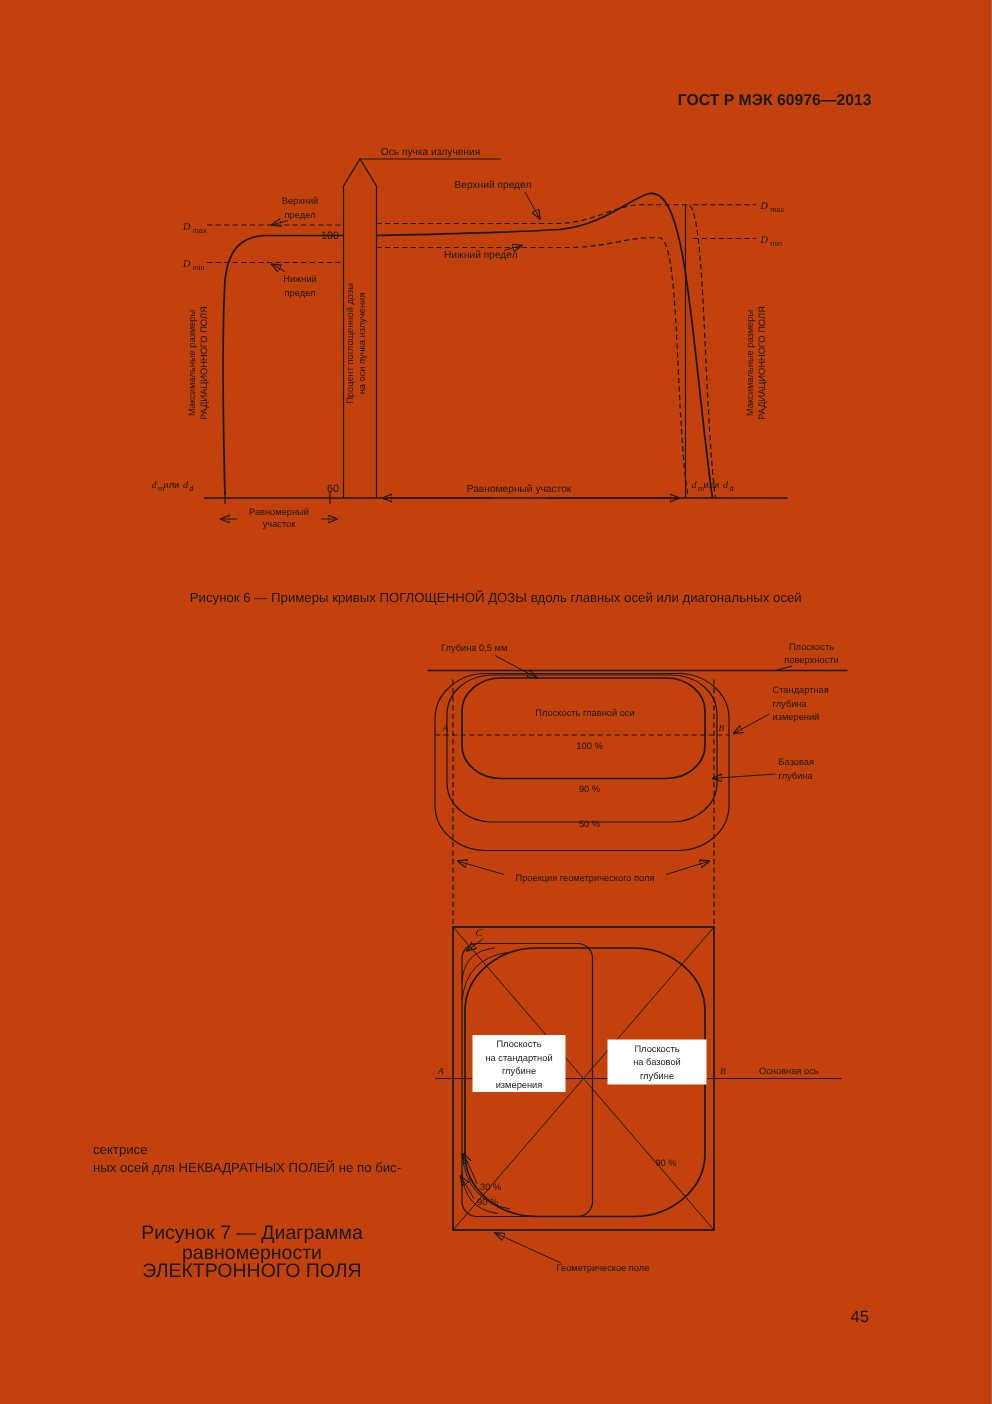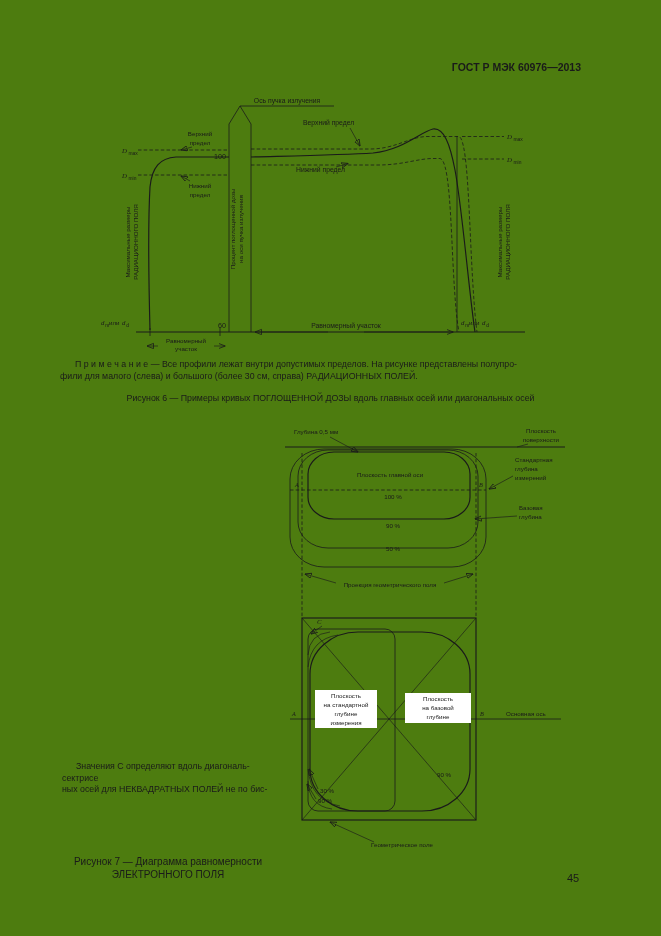--- a/index.html
+++ b/index.html
@@ -1,27 +1,27 @@
 <!DOCTYPE html>
 <html><head>
 <meta charset="utf-8">
 <style>
   html,body{margin:0;padding:0;background:#888;}
   .page{
-    position:relative;width:661px;height:936px;background:#4d7c0f;
+    position:relative;width:661px;height:936px;background:#c2410c;
     font-family:"Liberation Sans", sans-serif;color:#1a1a1a;overflow:hidden;
   }
   .abs{position:absolute;}
   .header{left:0;right:80px;top:61px;text-align:right;font-size:10.5px;font-weight:bold;}
   .note{left:60px;top:358px;width:552px;font-size:8.8px;line-height:12px;}
   .note .l1{padding-left:15px;}
   .caption6{left:40px;top:393px;width:581px;text-align:center;font-size:8.8px;}
   .sidenote{left:62px;top:761px;width:218px;font-size:8.8px;line-height:11.5px;}
   .sidenote .l1{padding-left:14px;}
-  .caption7{left:62px;top:816px;width:212px;text-align:center;font-size:10px;line-height:12.5px;margin-top:40px;}
+  .caption7{left:62px;top:816px;width:212px;text-align:center;font-size:13px;line-height:12.5px;}
   .pagenum{left:567px;top:872px;font-size:11px;}
   svg{position:absolute;overflow:visible;}
   svg text{font-family:"Liberation Sans", sans-serif;fill:#1a1a1a;font-size:6.8px;}
   svg .it{font-style:italic;font-family:"Liberation Serif", serif;}
   svg .sm{font-size:6.2px;}
   svg .xs{font-size:4.9px;}
   svg .num{font-size:7.2px;}
   svg line, svg path, svg rect{stroke:#1a1a1a;fill:none;stroke-width:0.8;}
   svg .bold{stroke-width:1.15;}
   svg .dash{stroke-dasharray:3.5 2.2;}
@@ -118,24 +118,20 @@
 
     <g>
       <text class="it" x="373" y="233" font-size="6.5">d</text>
       <text class="xs" x="377.3" y="235">m</text>
       <text class="sm" x="381" y="233">или</text>
       <text class="it" x="394" y="233" font-size="6.5">d</text>
       <text class="xs" x="398.3" y="235">d</text>
     </g>
   </svg>
 
-  <div class="abs note">
-    <div class="l1">П р и м е ч а н и е — Все профили лежат внутри допустимых пределов. На рисунке представлены полупро-</div>
-    <div class="l2">фили для малого (слева) и большого (более 30 см, справа) РАДИАЦИОННЫХ ПОЛЕЙ.</div>
-  </div>
 
   <div class="abs caption6">Рисунок  6 — Примеры кривых ПОГЛОЩЕННОЙ ДОЗЫ вдоль главных осей или диагональных осей</div>
 
   <svg class="abs" style="left:278px;top:425px;" width="300" height="438" viewBox="0 0 300 438">
     <defs>
       <marker id="a7" markerUnits="userSpaceOnUse" markerWidth="7" markerHeight="7" refX="6.5" refY="3" orient="auto">
         <path d="M0,0.4 L6.8,3 L0,5.6 Z" fill="#1a1a1a" stroke="none"></path>
       </marker>
     </defs>
 
@@ -211,21 +207,20 @@
     <text class="sm" x="42" y="368">30 %</text>
     <text class="sm" x="40" y="378">90 %</text>
     <line class="thin" x1="40" y1="364" x2="31" y2="344" marker-end="url(#a7)"></line>
     <line class="thin" x1="38" y1="374" x2="29" y2="359" marker-end="url(#a7)"></line>
 
     <text class="sm" x="124" y="422" text-anchor="middle">Геометрическое поле</text>
     <line class="thin" x1="96" y1="417" x2="52" y2="397" marker-end="url(#a7)"></line>
   </svg>
 
   <div class="abs sidenote">
-    <div class="l1">Значения С определяют вдоль диагональ-</div>
     <div>сектрисе</div>
     <div>ных осей для НЕКВАДРАТНЫХ ПОЛЕЙ не по бис-</div>
   </div>
 
   <div class="abs caption7">
     <div>Рисунок 7 — Диаграмма равномерности</div>
     <div>ЭЛЕКТРОННОГО ПОЛЯ</div>
   </div>
 
   <div class="abs pagenum">45</div>

